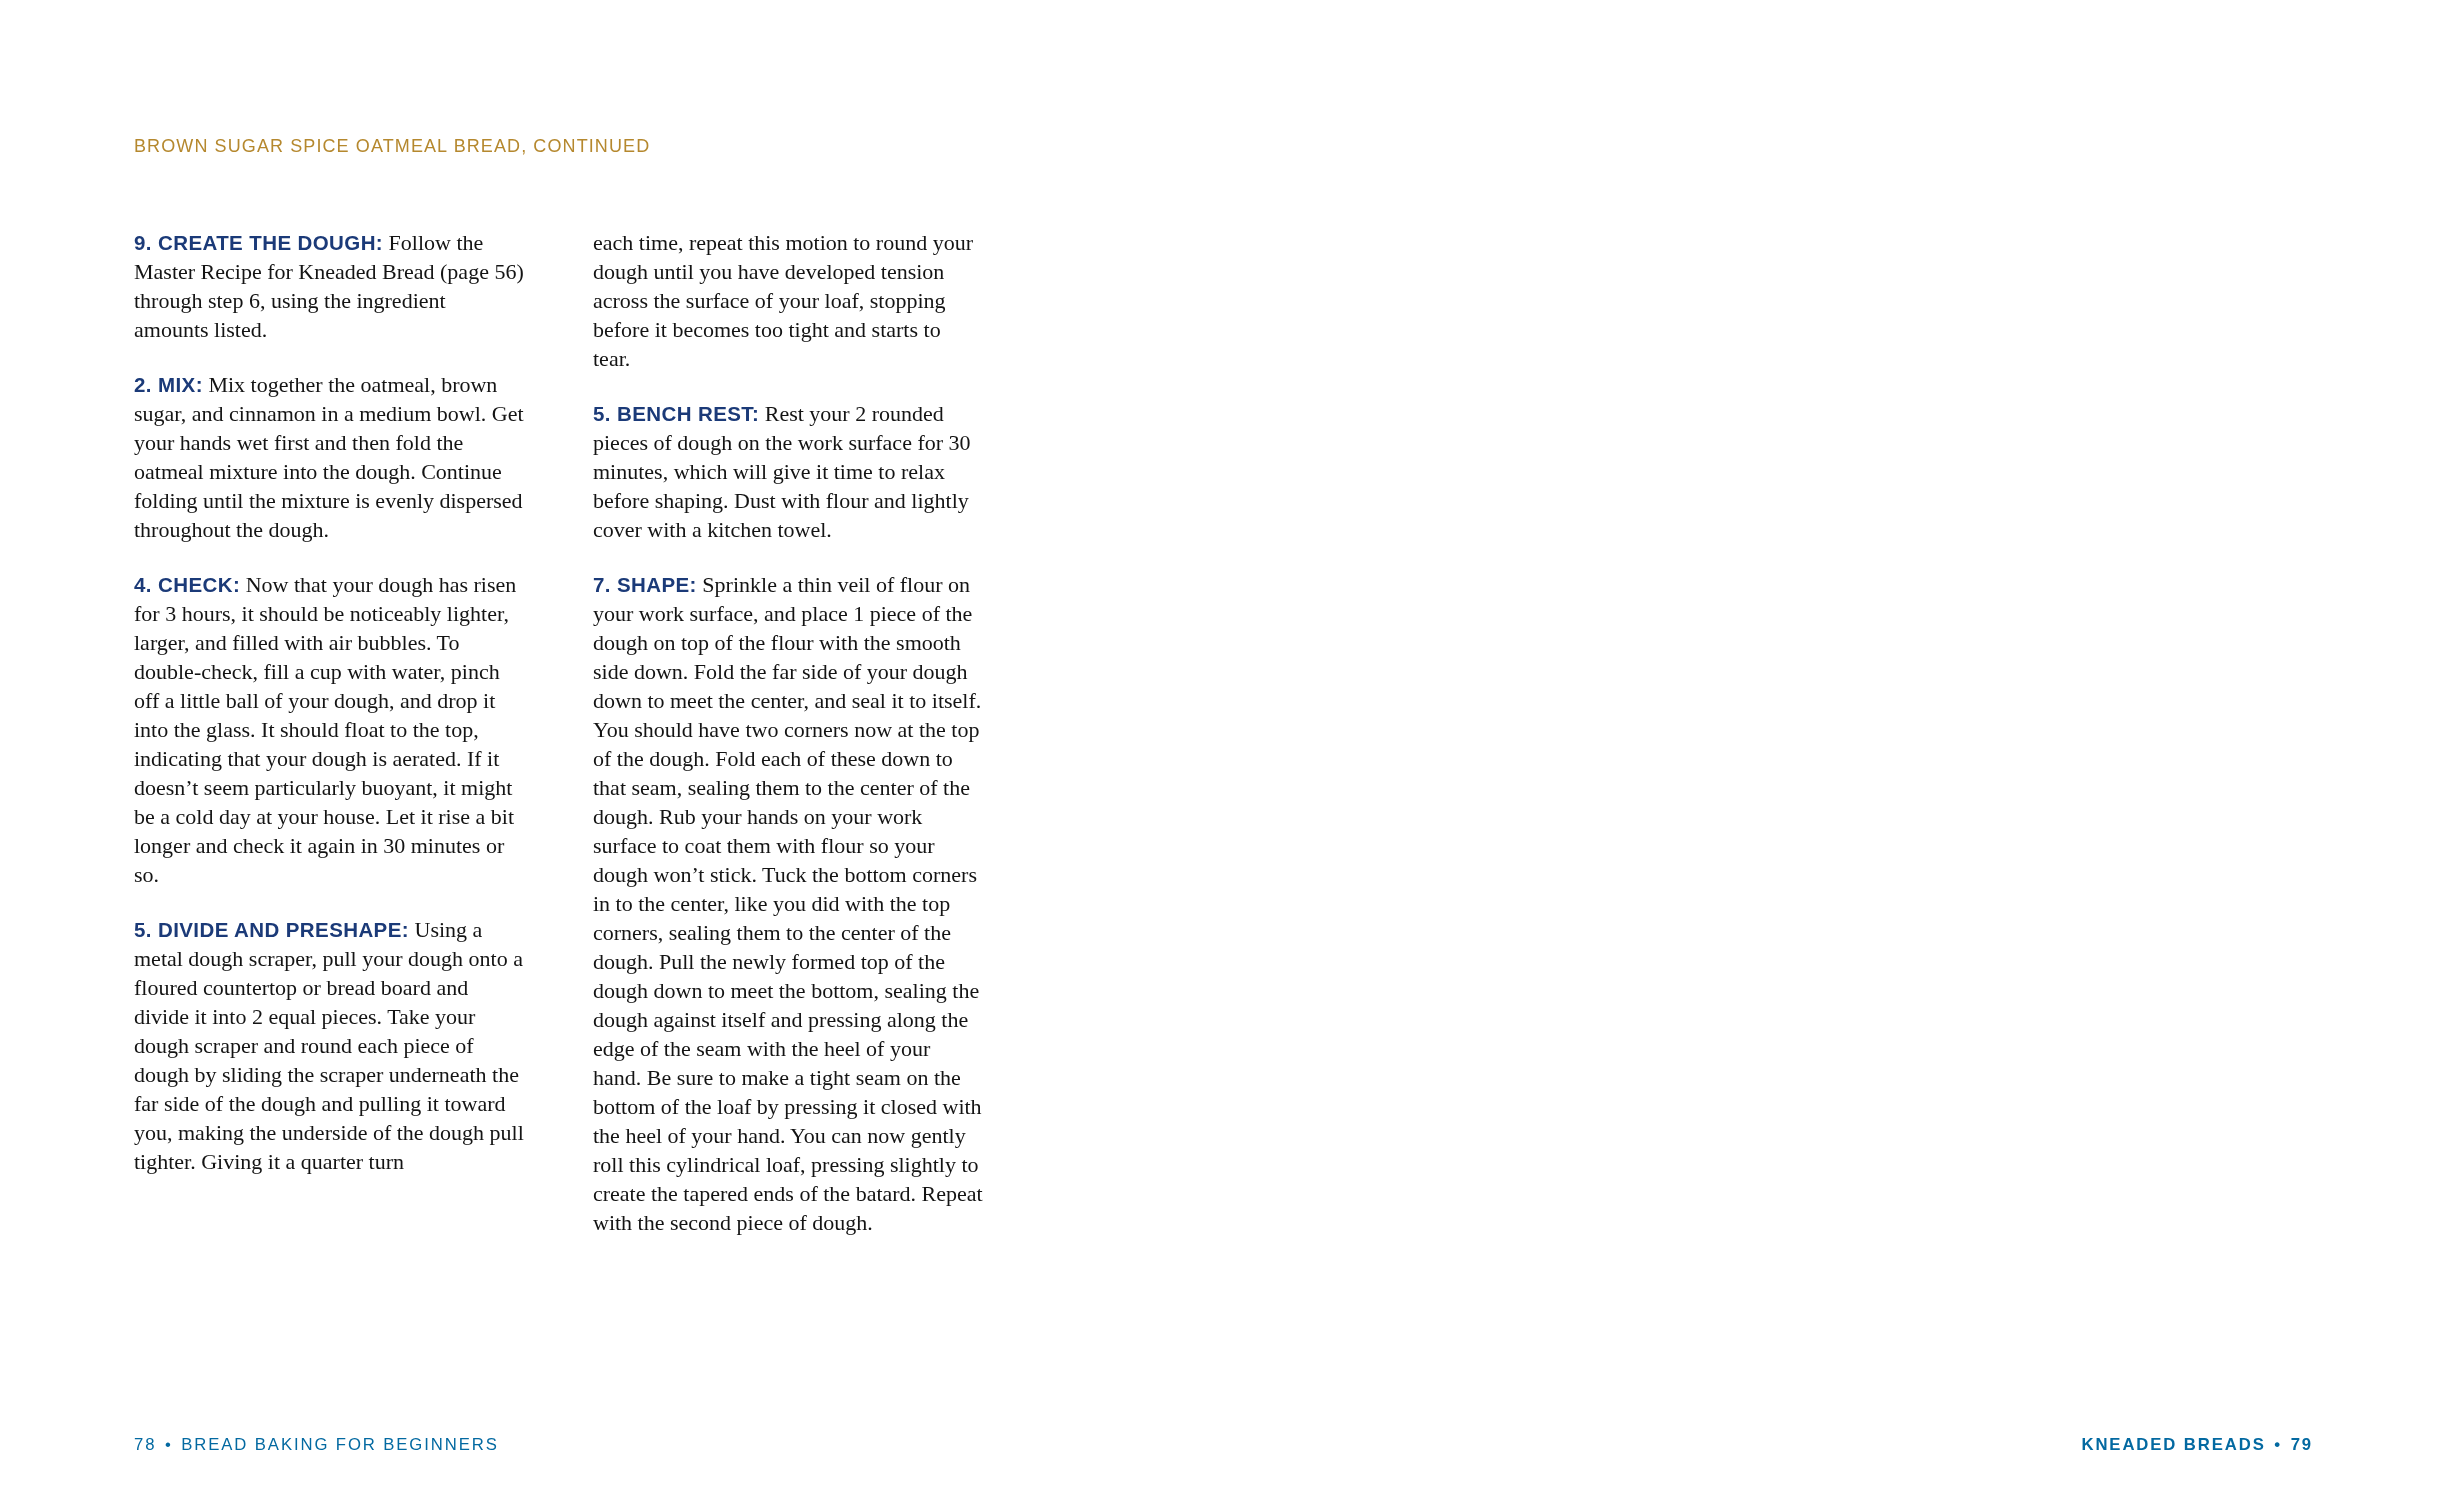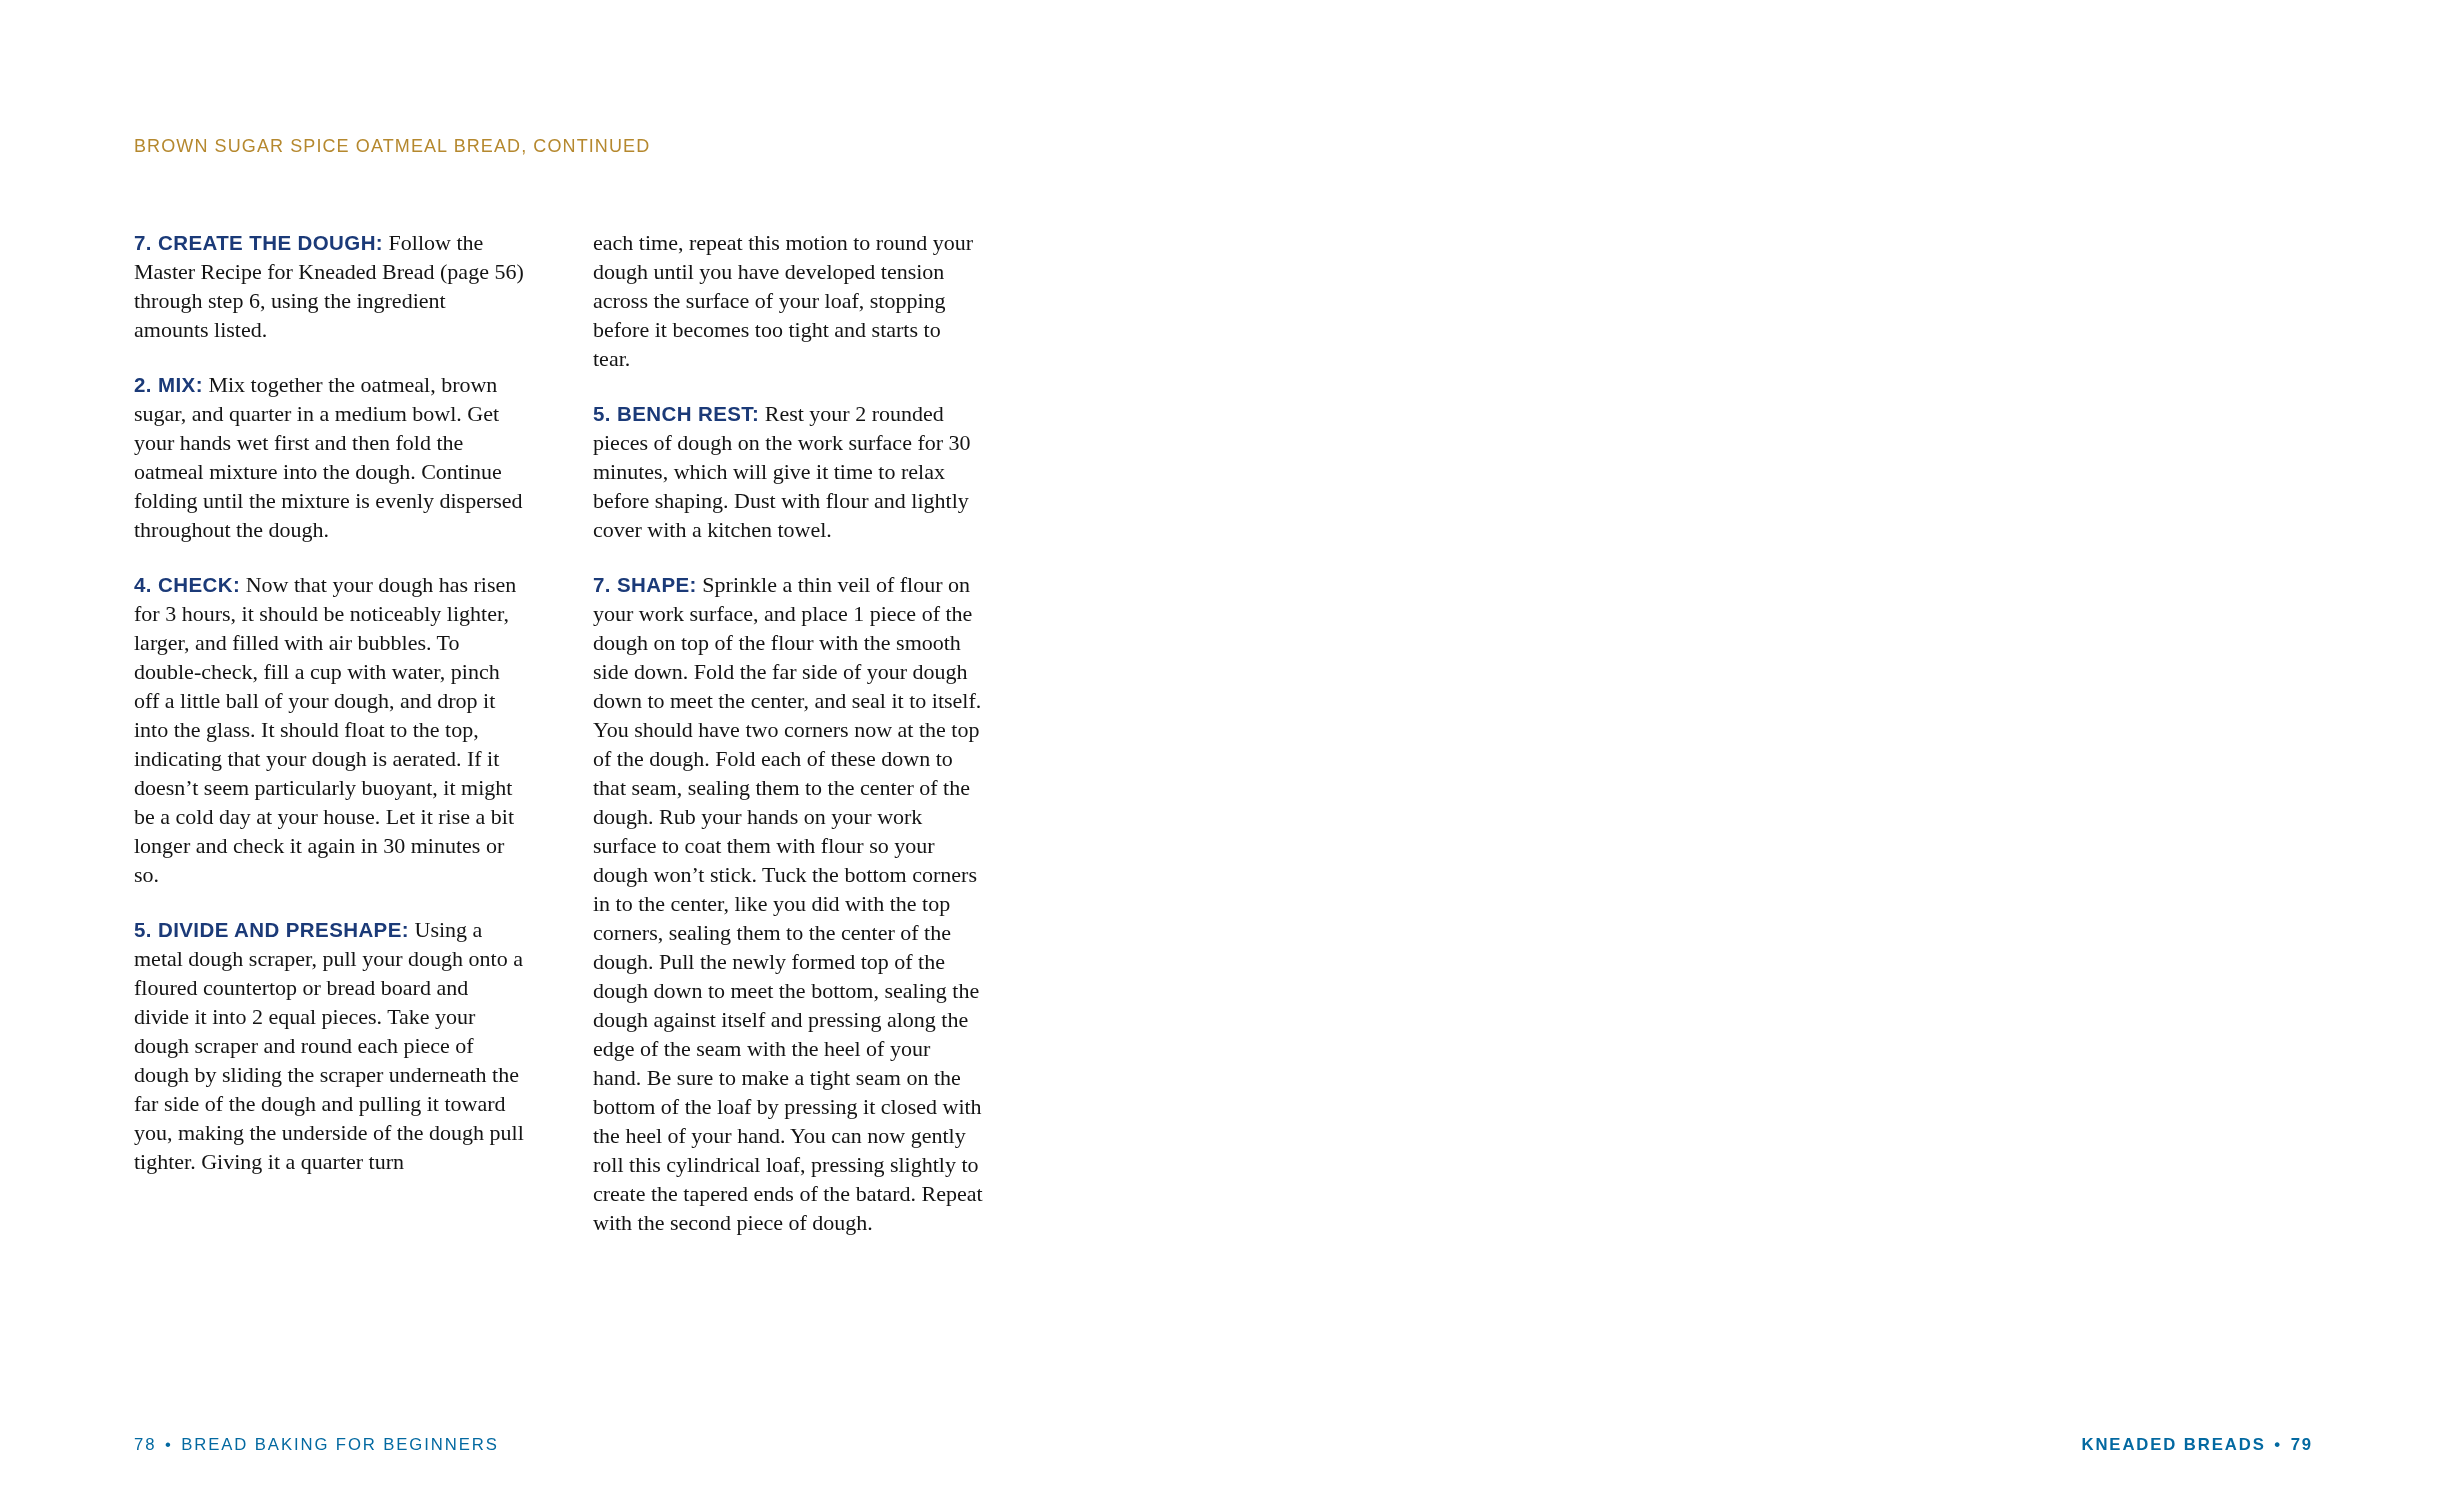--- a/index.html
+++ b/index.html
@@ -98,24 +98,24 @@
 
 <div class="spread">
 
   <div class="page page-left">
 
     <div class="running-head">BROWN SUGAR SPICE OATMEAL BREAD, CONTINUED</div>
 
     <div class="columns columns-left">
       <div class="col">
         <p class="step">
-          <span class="step-label">7. CREATE THE DOUGH:</span><span> Follow the Master Recipe for Kneaded Bread (page 56) through step 6, using the ingredient amounts listed.</span>
+          <span class="step-label">9. CREATE THE DOUGH:</span><span> Follow the Master Recipe for Kneaded Bread (page 56) through step 6, using the ingredient amounts listed.</span>
         </p>
         <p class="step">
-          <span class="step-label">2. MIX:</span><span> Mix together the oatmeal, brown sugar, and quarter in a medium bowl. Get your hands wet first and then fold the oatmeal mixture into the dough. Continue folding until the mixture is evenly dispersed throughout the dough.</span>
+          <span class="step-label">2. MIX:</span><span> Mix together the oatmeal, brown sugar, and cinnamon in a medium bowl. Get your hands wet first and then fold the oatmeal mixture into the dough. Continue folding until the mixture is evenly dispersed throughout the dough.</span>
         </p>
         <p class="step">
           <span class="step-label">4. CHECK:</span><span> Now that your dough has risen for 3 hours, it should be noticeably lighter, larger, and filled with air bubbles. To double-check, fill a cup with water, pinch off a little ball of your dough, and drop it into the glass. It should float to the top, indicating that your dough is aerated. If it doesn’t seem particularly buoyant, it might be a cold day at your house. Let it rise a bit longer and check it again in 30 minutes or so.</span>
         </p>
         <p class="step">
           <span class="step-label">5. DIVIDE AND PRESHAPE:</span><span> Using a metal dough scraper, pull your dough onto a floured countertop or bread board and divide it into 2 equal pieces. Take your dough scraper and round each piece of dough by sliding the scraper underneath the far side of the dough and pulling it toward you, making the underside of the dough pull tighter. Giving it a quarter turn</span>
         </p>
       </div>
 
       <div class="col">

